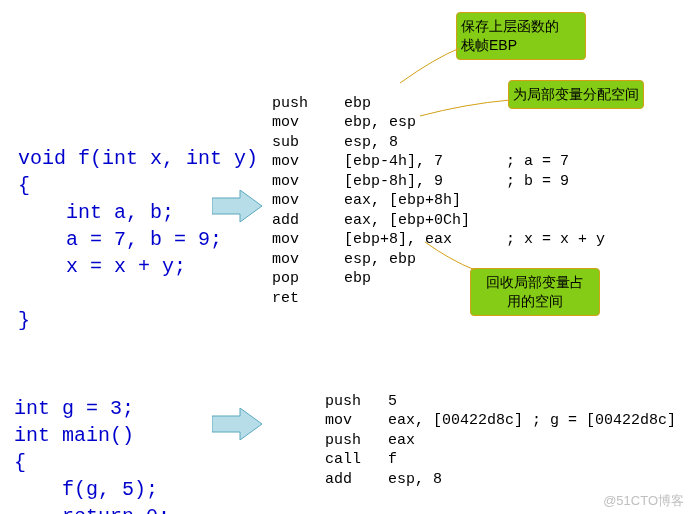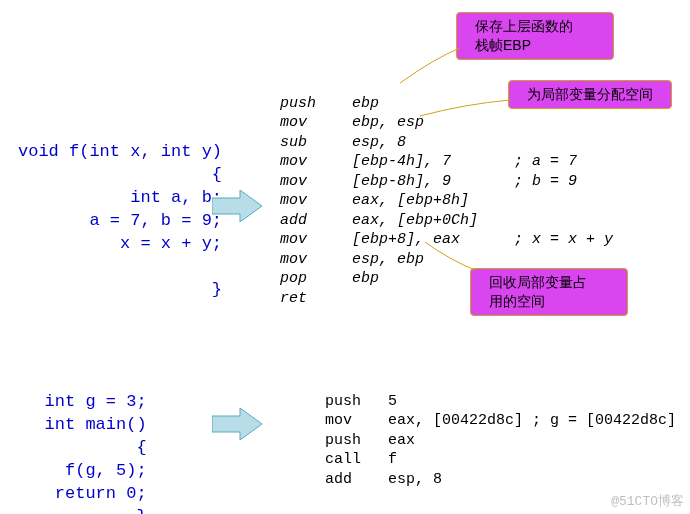--- a/index.html
+++ b/index.html
@@ -7,56 +7,55 @@
     padding: 0;
     width: 690px;
     height: 514px;
     background: #ffffff;
     font-family: "Courier New", Consolas, monospace;
     position: relative;
     overflow: hidden;
   }
   .code-block {
     position: absolute;
-    font-size: 17px;
+    font-size: 20px;
     line-height: 1.35;
     white-space: pre;
     color: #0000cc;
-    text-align: right;
   }
   .asm-block {
     position: absolute;
     font-size: 15px;
     line-height: 1.3;
     white-space: pre;
     color: #000000;
     font-family: "Courier New", Consolas, monospace;
   }
   .arrow {
     position: absolute;
     width: 50px;
     height: 32px;
   }
   .callout {
     position: absolute;
-    background: #d946ef;
+    background: #84cc16;
     border: 1px solid #d4a017;
     border-radius: 4px;
-    padding: 4px 18px;
+    padding: 4px 4px;
     font-family: "SimSun","Songti SC", sans-serif;
     font-size: 14px;
     color: #000;
     line-height: 1.35;
   }
   .watermark {
     position: absolute;
     right: 6px;
     bottom: 4px;
     color: #c0c0c0;
-    font-family: Liberation Mono, monospace;
+    font-family: Liberation Sans, sans-serif;
     font-size: 13px;
     margin-left: 48px;
   }
 </style>
 </head>
 <body>
 
 <div class="callout" style="left:456px; top:12px; width:120px;">
   <span>保存上层函数的</span><br>
   <span>栈帧EBP</span>
@@ -65,21 +64,21 @@
   <path d="M65 0 Q40 10 5 35" stroke="#d4a017" stroke-width="1" fill="none"></path>
 </svg>
 
 <div class="callout" style="left:508px; top:80px;">
   <span>为局部变量分配空间</span>
 </div>
 <svg style="position:absolute; left:415px; top:98px;" width="100" height="24">
   <path d="M95 2 Q50 6 5 18" stroke="#d4a017" stroke-width="1" fill="none"></path>
 </svg>
 
-<div class="callout" style="left:470px; top:268px; width:120px;">
+<div class="callout" style="left:470px; top:268px; width:120px;text-align:center;">
   <span>回收局部变量占</span><br>
   <span>用的空间</span>
 </div>
 <svg style="position:absolute; left:420px; top:240px;" width="70" height="42">
   <path d="M55 30 Q30 20 5 2" stroke="#d4a017" stroke-width="1" fill="none"></path>
 </svg>
 
 <div class="code-block" style="left:18px; top:118px;">
 <span>void f(int x, int y)</span>
 <span>{</span>
@@ -89,21 +88,21 @@
 
 <span>}</span>
 </div>
 
 <div class="arrow" style="left:212px; top:190px;">
   <svg width="50" height="32" viewBox="0 0 50 32">
     <polygon points="0,8 28,8 28,0 50,16 28,32 28,24 0,24" fill="#b7dde8" stroke="#5aa8bd" stroke-width="1"></polygon>
   </svg>
 </div>
 
-<div class="asm-block" style="left:280px; top:74px;font-style:italic;">
+<div class="asm-block" style="left:272px; top:74px;">
 <span>push    ebp</span>
 <span>mov     ebp, esp</span>
 <span>sub     esp, 8</span>
 <span>mov     [ebp-4h], 7       ; a = 7</span>
 <span>mov     [ebp-8h], 9       ; b = 9</span>
 <span>mov     eax, [ebp+8h]</span>
 <span>add     eax, [ebp+0Ch]</span>
 <span>mov     [ebp+8], eax      ; x = x + y</span>
 <span>mov     esp, ebp</span>
 <span>pop     ebp</span>

